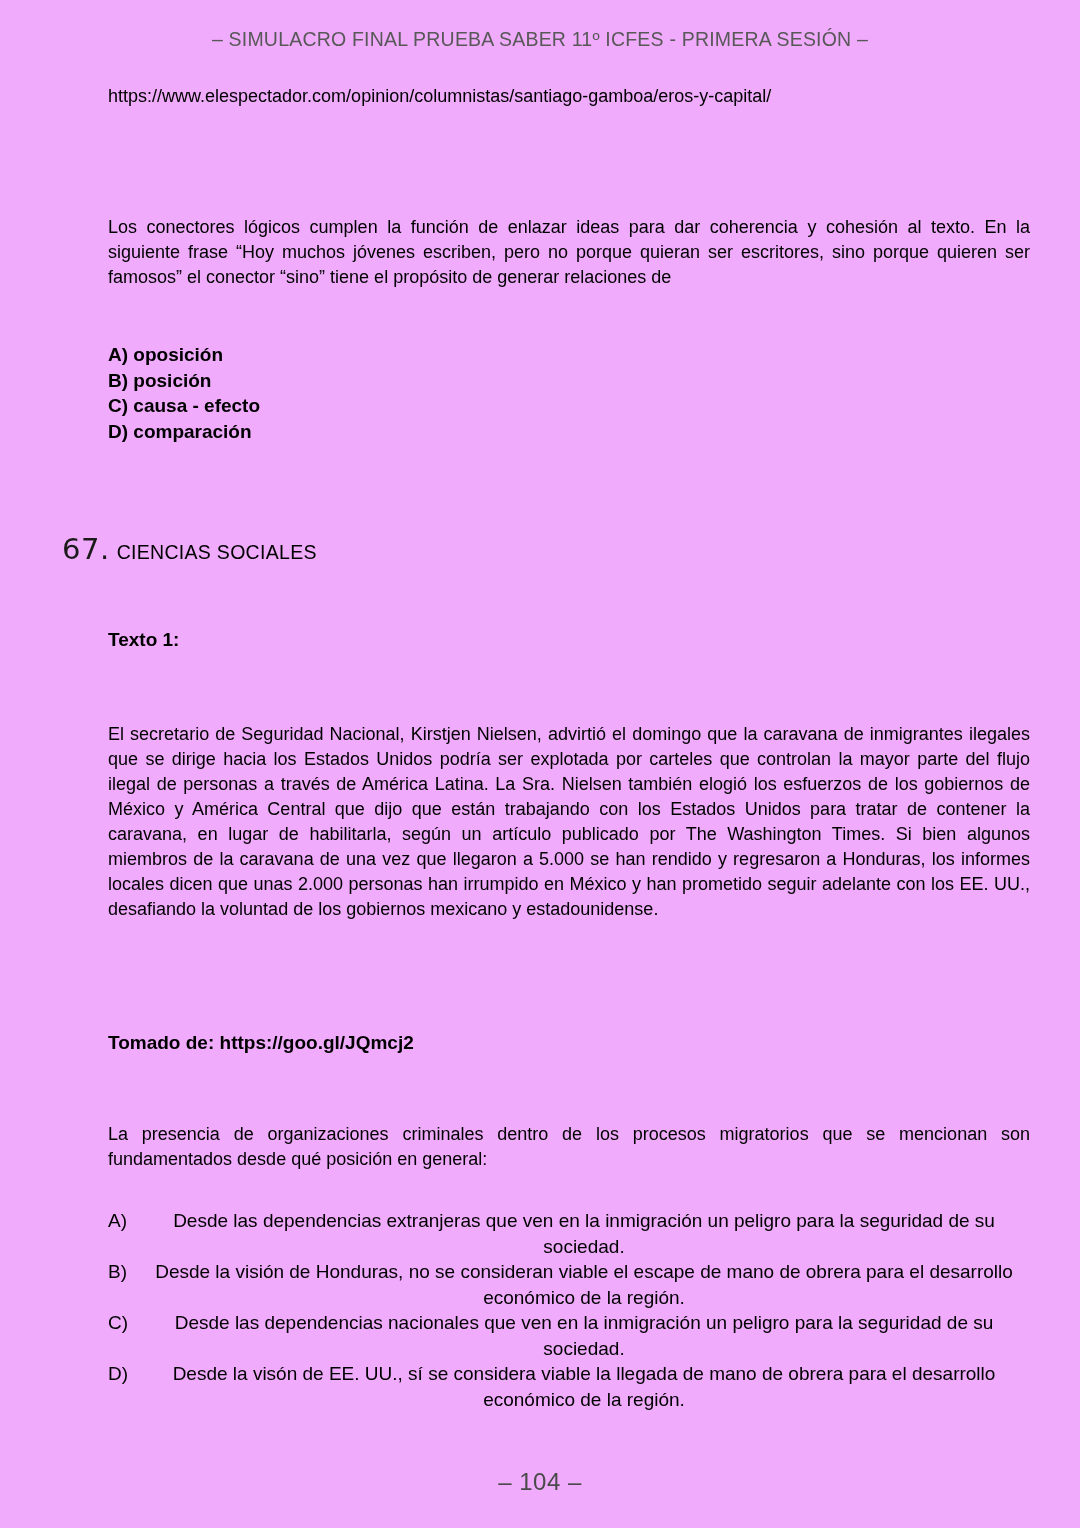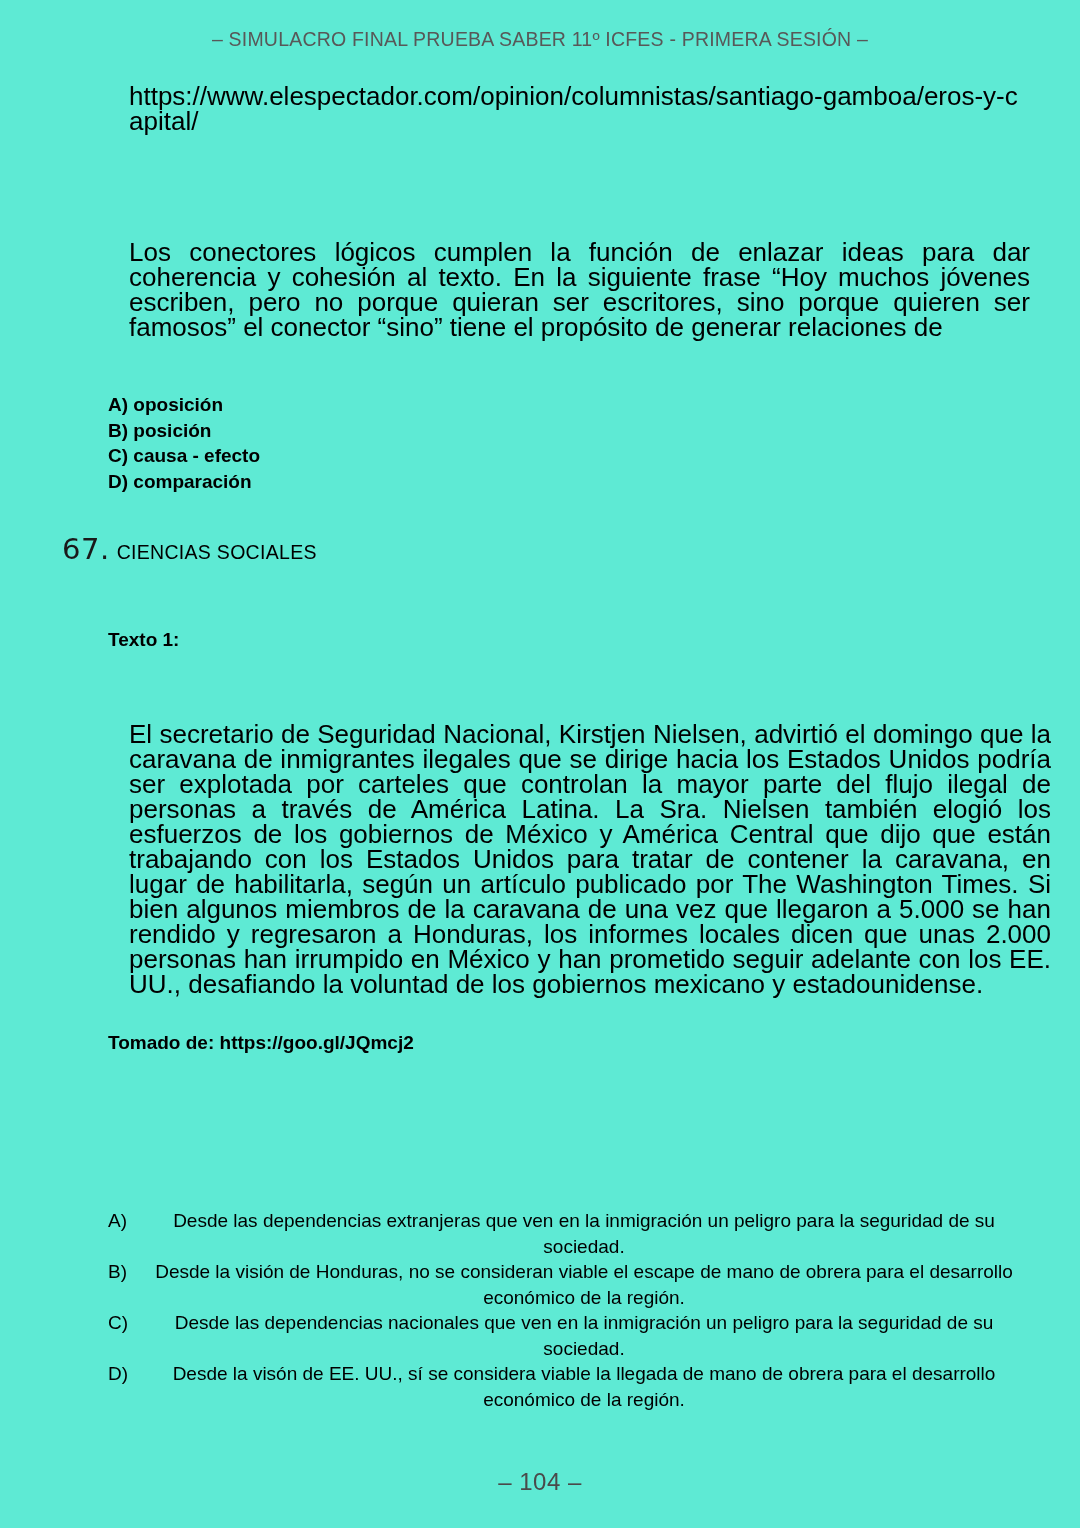--- a/index.html
+++ b/index.html
@@ -6,21 +6,21 @@
   html, body {
     margin: 0;
     padding: 0;
     background: #ffffff;
   }
   .page {
     position: relative;
     width: 1080px;
     height: 1528px;
     margin: 0 auto;
-    background: #5eead4;
+    background: #f0abfc;
     font-family: "Liberation Sans", sans-serif;
     color: #000000;
     overflow: hidden;
     box-sizing: border-box;
   }
 
   
   .running-header {
     position: absolute;
     top: 28px;
@@ -44,26 +44,25 @@
 
   .source-url {
     margin-top: 84px;
     font-size: 19px;
     line-height: 24px;
     text-align: left;
     word-break: break-all;
   }
 
   .para {
-    font-size: 26px;
+    font-size: 18px;
     line-height: 25px;
     text-align: justify;
     text-justify: inter-word;
     hyphens: none;
-    margin-left: 21px;
   }
 
   .q1-stem { margin-top: 106px; }
 
   .options {
     margin-top: 0;
     font-size: 19px;
     line-height: 25px;
   }
   .option-simple {
@@ -180,20 +179,21 @@
     <span class="section-number">67.</span>
     <span class="section-title">CIENCIAS SOCIALES</span>
   </div>
 
   <div class="label-bold texto1-label">Texto 1:</div>
 
   <div class="para texto1-body">El secretario de Seguridad Nacional, Kirstjen Nielsen, advirtió el domingo que la caravana de inmigrantes ilegales que se dirige hacia los Estados Unidos podría ser explotada por carteles que controlan la mayor parte del flujo ilegal de personas a través de América Latina. La Sra. Nielsen también elogió los esfuerzos de los gobiernos de México y América Central que dijo que están trabajando con los Estados Unidos para tratar de contener la caravana, en lugar de habilitarla, según un artículo publicado por The Washington Times. Si bien algunos miembros de la caravana de una vez que llegaron a 5.000 se han rendido y regresaron a Honduras, los informes locales dicen que unas 2.000 personas han irrumpido en México y han prometido seguir adelante con los EE. UU., desafiando la voluntad de los gobiernos mexicano y estadounidense.</div>
 
   <div class="label-bold tomado">Tomado de: https://goo.gl/JQmcj2</div>
 
+  <div class="para q2-stem">La presencia de organizaciones criminales dentro de los procesos migratorios que se mencionan son fundamentados desde qué posición en general:</div>
 
   <div class="q2-options">
     <div class="opt-row">
       <span class="opt-letter">A)</span>
       <span class="opt-text">Desde las dependencias extranjeras que ven en la inmigración un peligro para la seguridad de su sociedad.</span>
     </div>
     <div class="opt-row">
       <span class="opt-letter">B)</span>
       <span class="opt-text">Desde la visión de Honduras, no se consideran viable el escape de mano de obrera para el desarrollo económico de la región.</span>
     </div>

